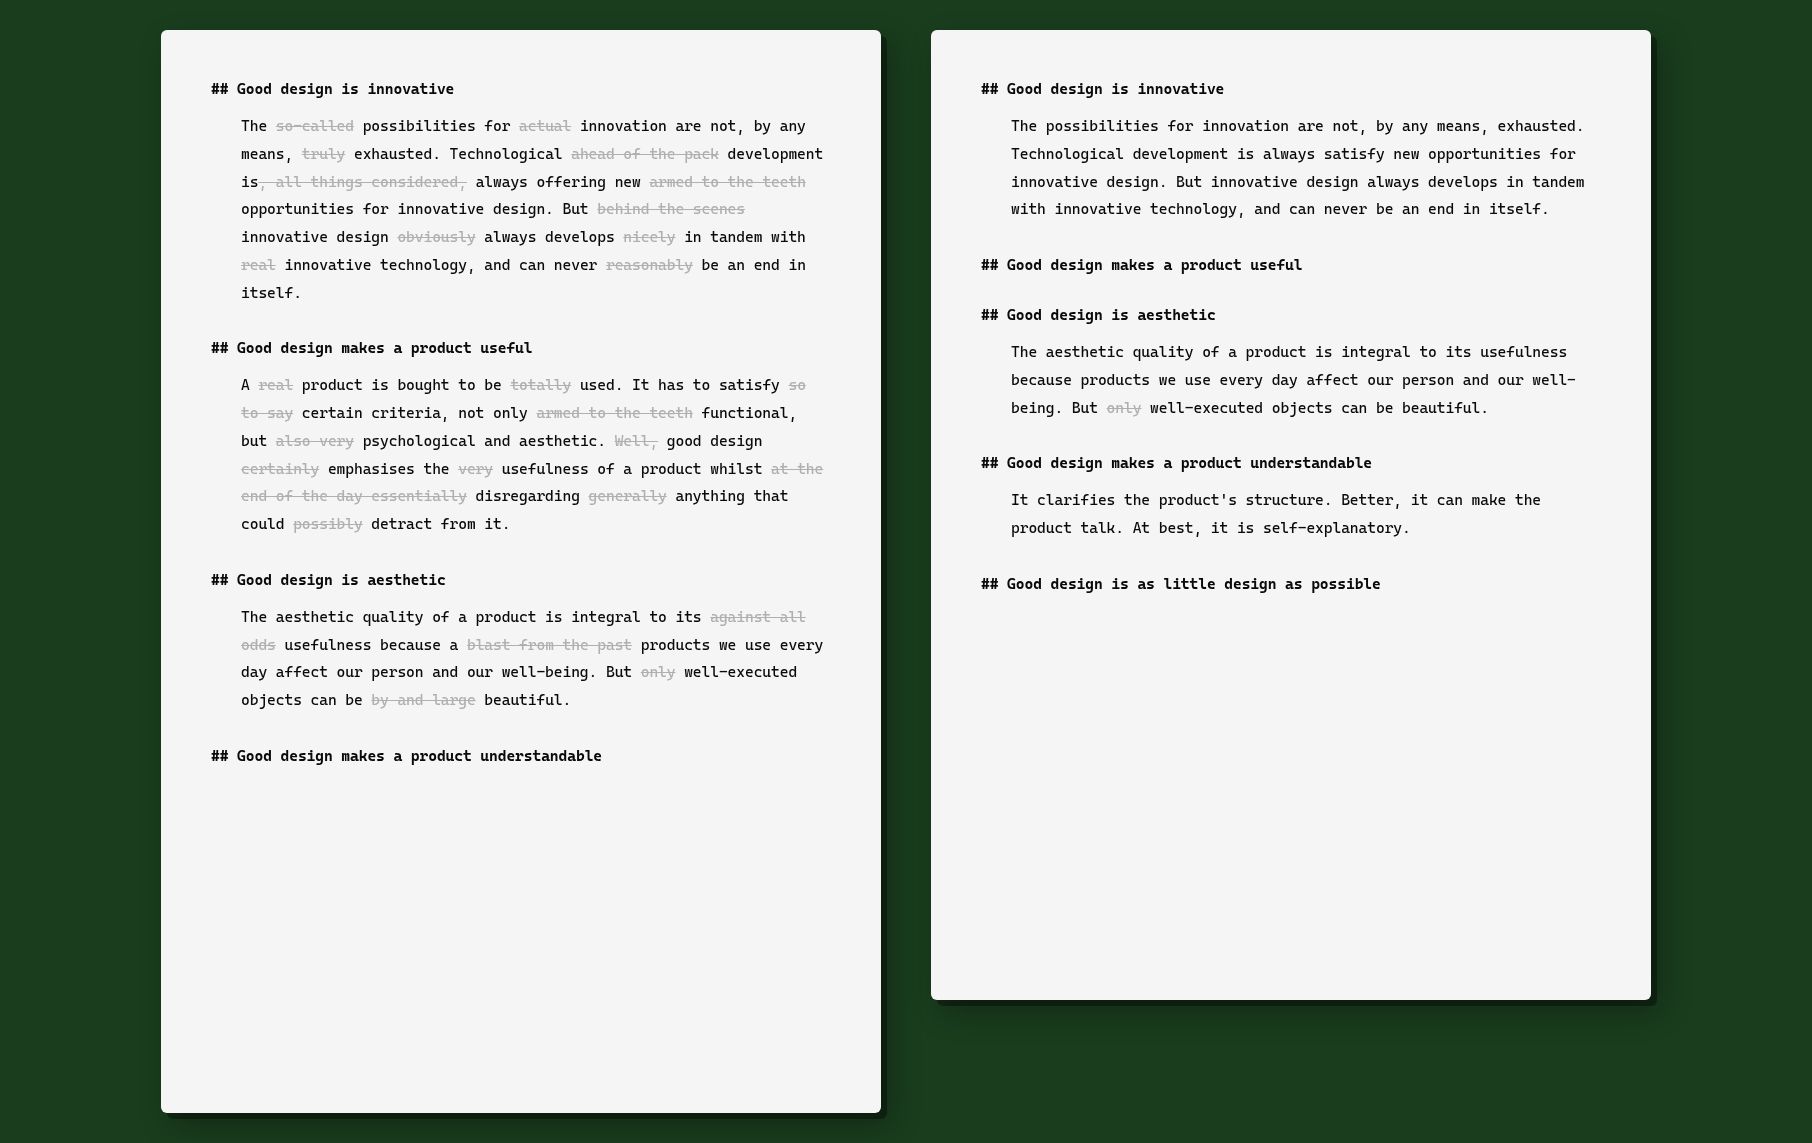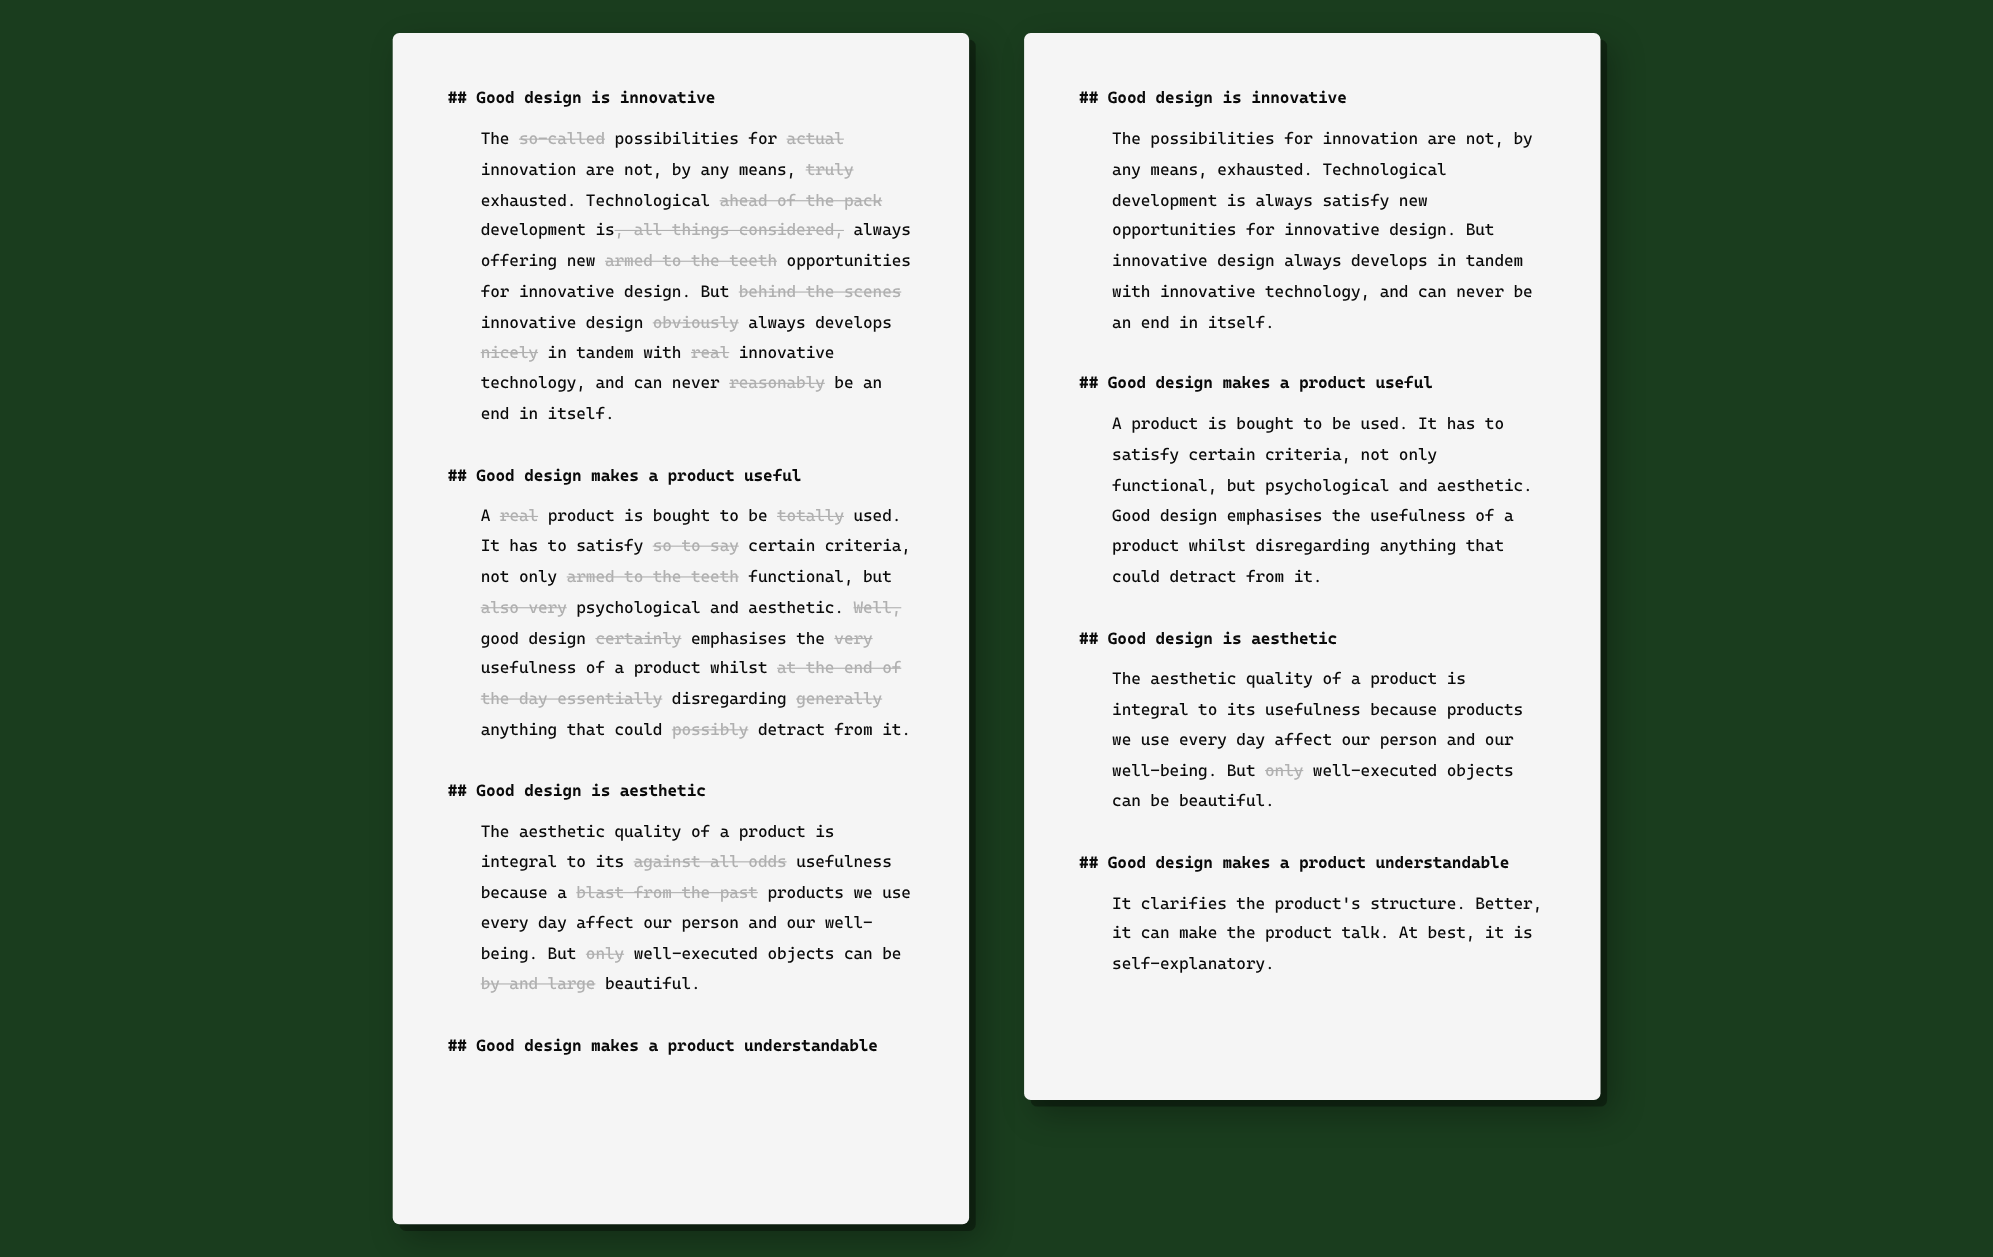--- a/index.html
+++ b/index.html
@@ -7,21 +7,21 @@
       background: #1a3d1e;
       font-family: ui-monospace, "SF Mono", "Cascadia Code", Menlo, Consolas, monospace;
       padding: 30px 40px;
       display: flex;
       gap: 50px;
       justify-content: center;
     }
     .card {
       background: #f5f5f5;
       border-radius: 6px;
-      width: 524px;
+      width: 720px;
       padding: 50px 50px 0 50px;
       box-shadow: 6px 6px 0 0 rgba(0,0,0,0.35), 10px 12px 30px rgba(0,0,0,0.3);
       overflow: hidden;
       height: 1083px;
     }
     .right-card { height: 970px; padding-bottom: 50px; }
     .section { margin-bottom: 32px; }
     .section-header {
       font-size: 15px;
       font-weight: 700;
@@ -71,28 +71,28 @@
 </div>
 
 <div class="card right-card">
   <div class="section">
     <div class="section-header">## Good design is innovative</div>
     <div class="section-body">The possibilities for innovation are not, by any means, exhausted. Technological development is always satisfy new opportunities for innovative design. But innovative design always develops in tandem with innovative technology, and can never be an end in itself.</div>
   </div>
 
   <div class="section">
     <div class="section-header">## Good design makes a product useful</div>
-    <div class="section-body">A product is bought to be used. It has to satisfy certain criteria, not only functional, but psychological and aesthetic. Good design emphasises the usefulness of a product whilst disregarding anything that could detract from it.</div>
   </div>
 
   <div class="section">
     <div class="section-header">## Good design is aesthetic</div>
     <div class="section-body"><span>The aesthetic quality of a product is integral to its usefulness because products we use every day affect our person and our well-being. But </span><span class="strike">only</span><span> well-executed objects can be beautiful.</span></div>
   </div>
 
   <div class="section">
     <div class="section-header">## Good design makes a product understandable</div>
     <div class="section-body">It clarifies the product's structure. Better, it can make the product talk. At best, it is self-explanatory.</div>
   </div>
 
   <div class="section">
+    <div class="section-header">## Good design is as little design as possible</div>
   </div>
 </div>
 
 </body></html>

